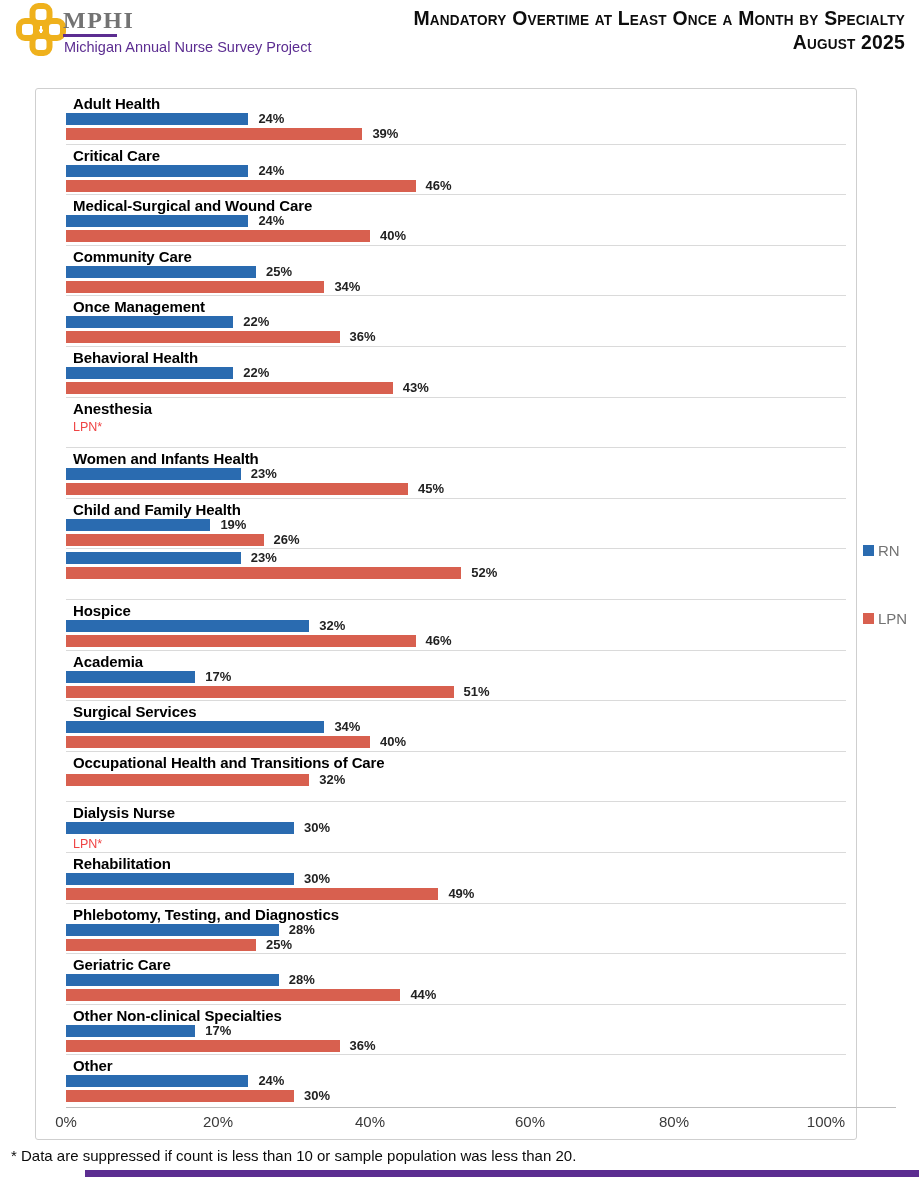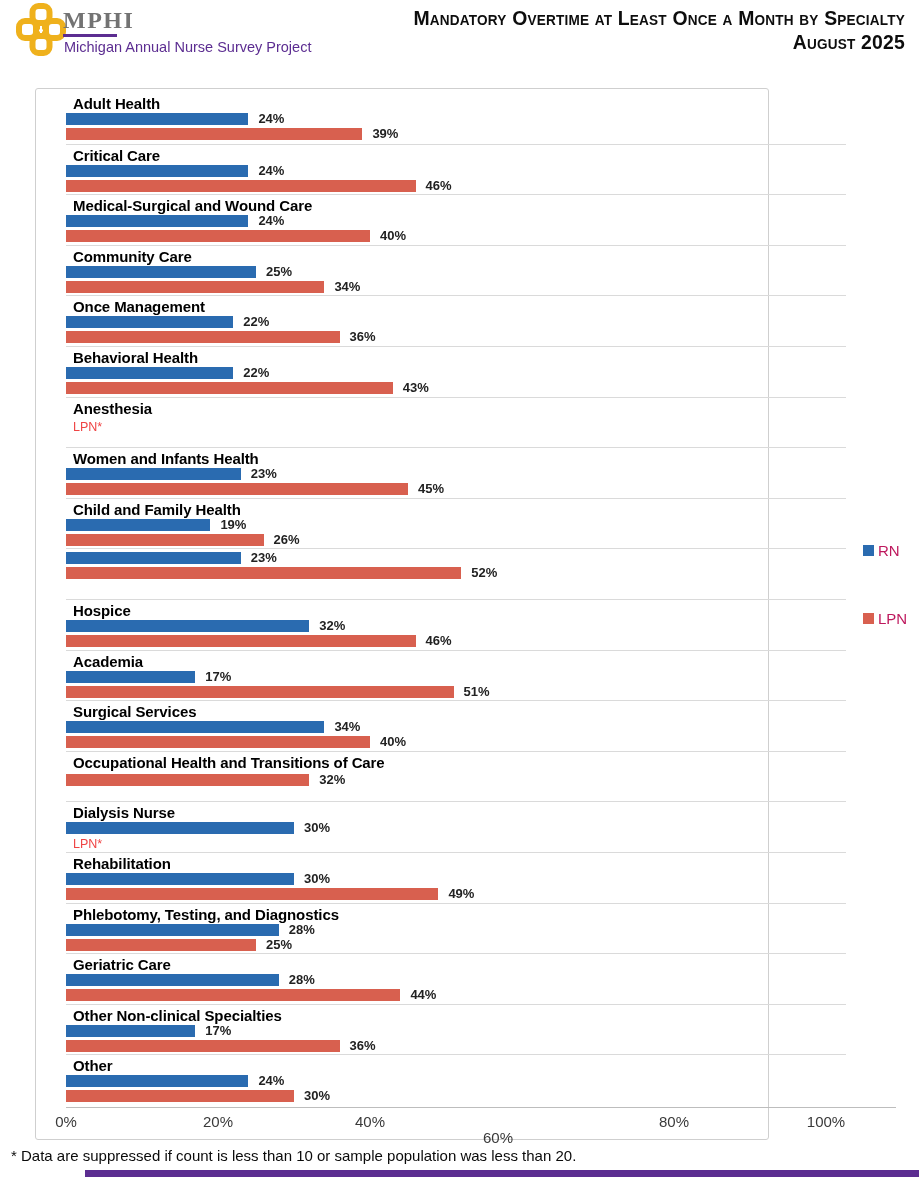--- a/index.html
+++ b/index.html
@@ -12,21 +12,21 @@
   .logo-acronym { position:absolute; left:63px; top:7px; font-family:"Liberation Serif", serif;
                   font-size:24px; font-weight:600; letter-spacing:1.5px; color:#737373; }
   .logo-rule { position:absolute; left:63px; top:34px; width:54px; height:3px; background:#5C2D91; }
   .logo-subtitle { position:absolute; left:64px; top:39px; font-size:14.5px; color:#5C2D91; }
 
   .title-block { position:absolute; right:18px; top:6px; width:560px; text-align:right; color:#0d0d0d; }
   .title-line { font-size:20px; font-weight:800; font-variant:small-caps; letter-spacing:0.2px;
                 line-height:24px; transform:scaleX(0.97); transform-origin:right; white-space:nowrap; }
 
   
-  .chart-box { position:absolute; left:35px; top:88px; width:734px; height:1052px;
+  .chart-box { position:absolute; left:35px; top:88px; width:822px; height:1052px;
                border:1px solid #cfcfcf; border-radius:3px; background:#fff; }
   .rows { position:absolute; left:30px; top:4px; width:780px; }
   .cat-row { height:50.6px; border-top:1px solid #dadada; padding-top:2px; }
   .cat-row:first-child { border-top:none; }
   .cat-label { margin-left:7px; font-size:15px; font-weight:bold; color:#000; line-height:17px;
                letter-spacing:-0.1px; white-space:nowrap; }
   .bar-line { display:flex; align-items:center;font-weight:bold; }
   .bar-line.rn { margin-top:1px; }
   .bar-line.lpn { margin-top:3px; }
   .bar { height:12px; }
@@ -36,21 +36,21 @@
   
   .axis-line { position:absolute; left:30px; top:1018px; width:830px; height:1px; background:#bdbdbd; }
   .axis-ticks { position:absolute; left:30px; top:1024px; width:760px; height:20px; }
   .axis-tick { position:absolute; transform:translateX(-50%); font-size:15px; color:#3a3a3a; white-space:nowrap; }
 
   
   .legend-item { position:absolute; left:827px; display:flex; align-items:center; }
   .legend-item.rn { top:453px; }
   .legend-item.lpn { top:521px; }
   .legend-swatch { width:11px; height:11px; margin-right:4px; }
-  .legend-label { font-size:15px; color:#be185d; }
+  .legend-label { font-size:15px; color:#737373; }
 
   
   .footnote { position:absolute; left:11px; top:1147px; font-size:15px; color:#0a0a0a; }
   .footer-bar { position:absolute; left:85px; top:1170px; width:834px; height:7px; background:#5C2D91; }
 </style>
 </head>
 <body>
 
 <div class="page">
 
@@ -284,21 +284,21 @@
             <span class="bar-value">30%</span>
           </div>
         </div>
       </div>
 
     <div class="axis-line"></div>
     <div class="axis-ticks" id="axis-ticks">
         <span class="axis-tick" style="left: 0px;">0%</span>
         <span class="axis-tick" style="left: 152px;">20%</span>
         <span class="axis-tick" style="left: 304px;">40%</span>
-        <span class="axis-tick" style="left: 432px; margin-top: 16px;">60%</span>
+        <span class="axis-tick" style="left: 464px;">60%</span>
         <span class="axis-tick" style="left: 608px;">80%</span>
         <span class="axis-tick" style="left: 760px;">100%</span>
       </div>
 
     <div class="legend-item rn">
       <span class="legend-swatch" id="swatch-rn" style="background: rgb(42, 107, 176);"></span>
       <span class="legend-label">RN</span>
     </div>
     <div class="legend-item lpn">
       <span class="legend-swatch" id="swatch-lpn" style="background: rgb(216, 96, 79);"></span>

